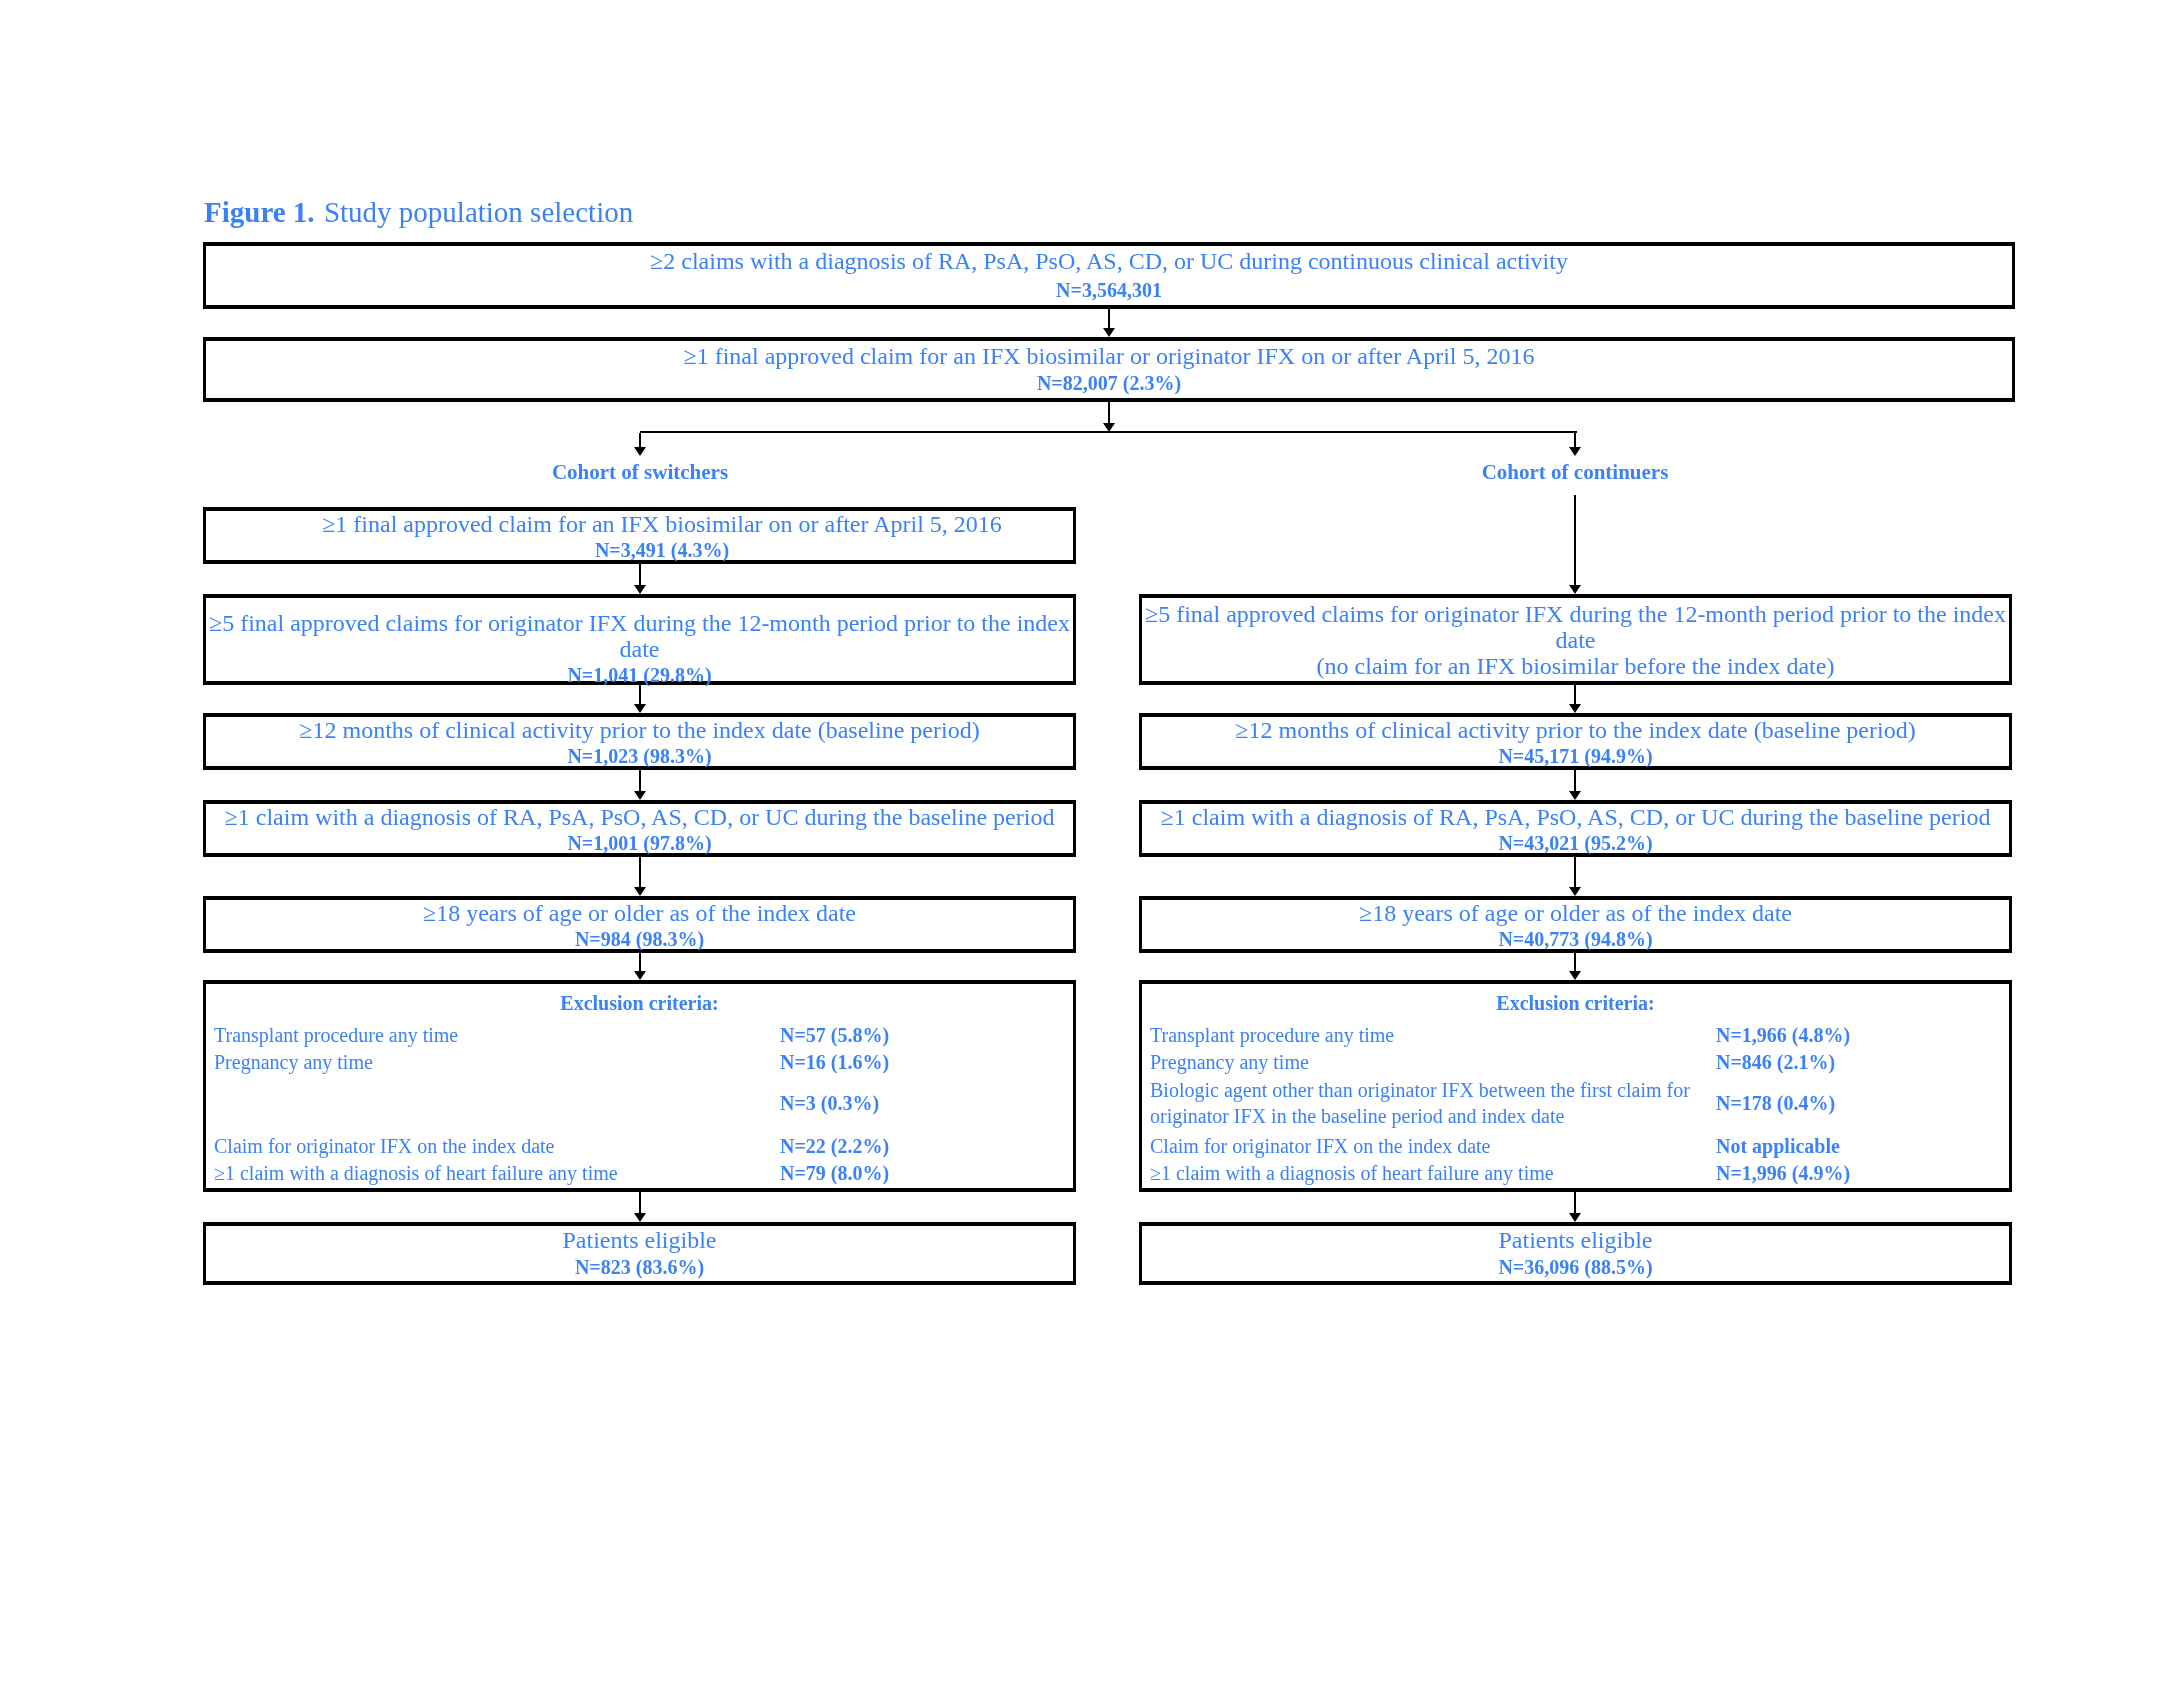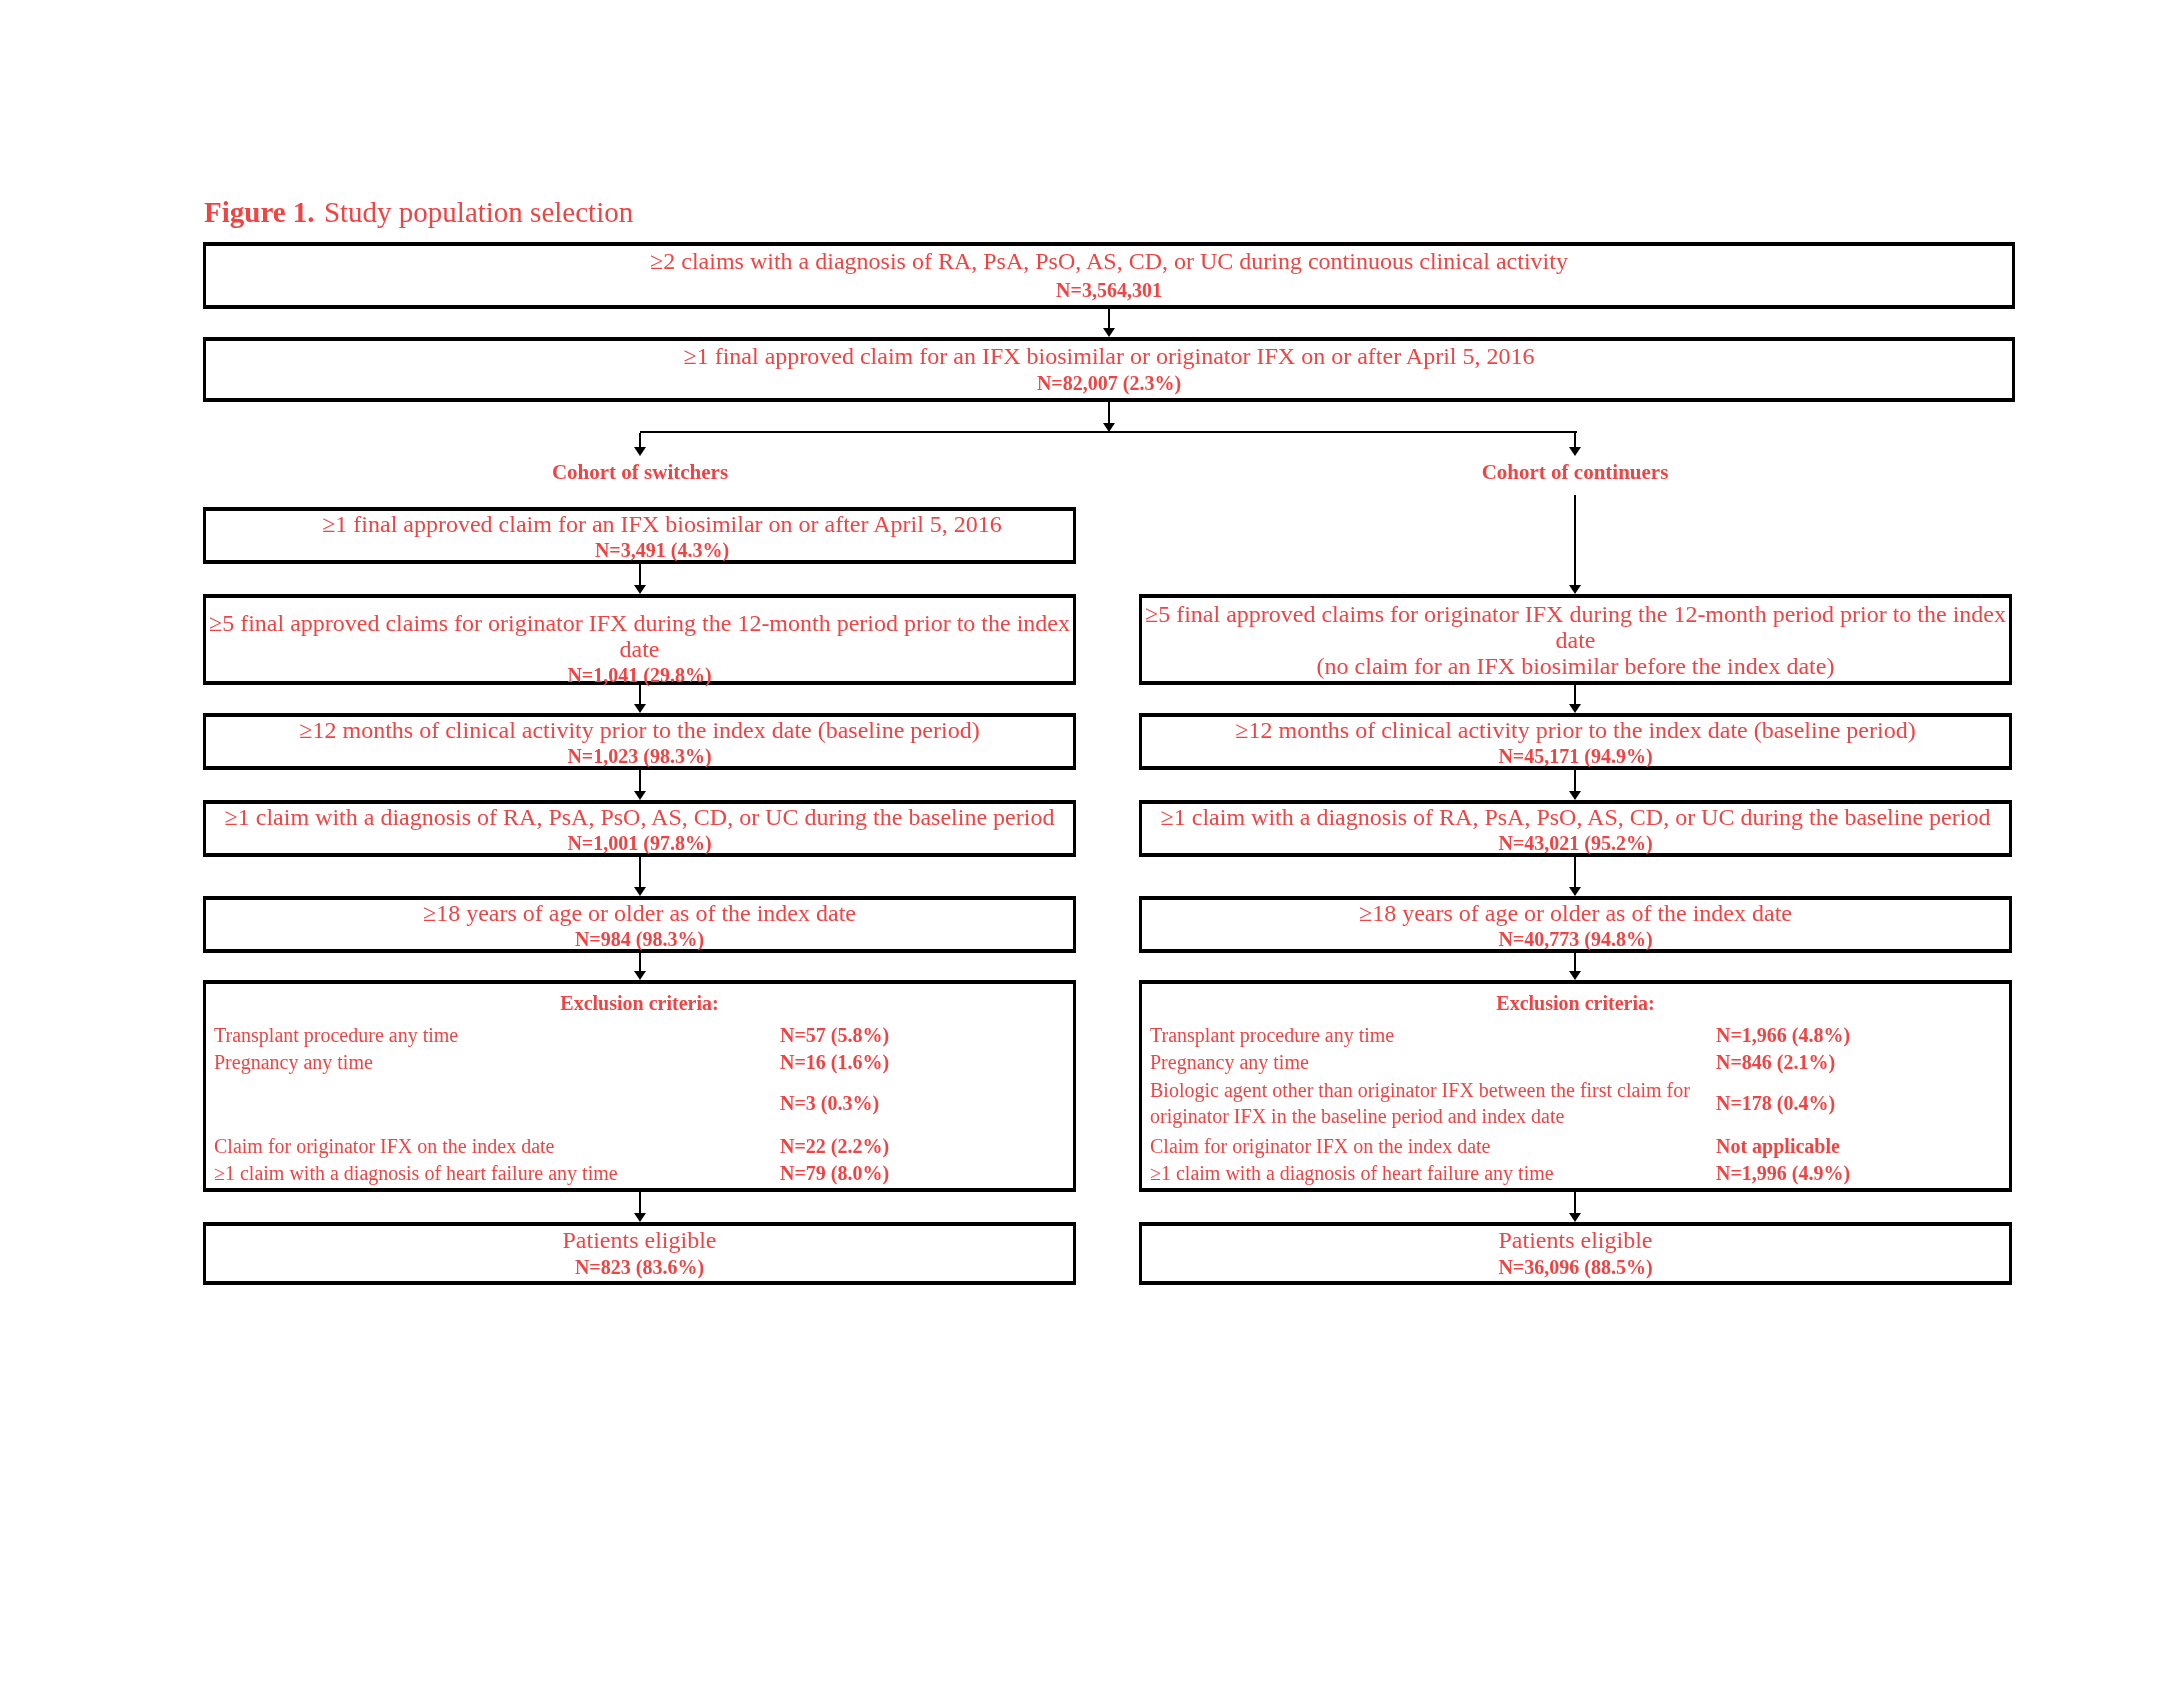--- a/index.html
+++ b/index.html
@@ -1,18 +1,18 @@
 <!DOCTYPE html>
 <html><head>
 <meta charset="utf-8">
 <style>
   html,body { margin:0; padding:0; background:#ffffff; }
   .canvas {
     position:relative; width:2178px; height:1683px; background:#ffffff;
-    font-family:"Liberation Serif","DejaVu Serif",serif; color:#ef4444;
+    font-family:"Liberation Serif","DejaVu Serif",serif; color:#3b82f6;
   }
   .fig-title { position:absolute; left:204px; top:196px; font-size:29px; white-space:nowrap; }
   .fig-title .flabel { font-weight:bold; }
   .fig-title .fcaption { margin-left:0.32em; }
 
   .box {
     position:absolute; box-sizing:border-box; background:#fff;
     border:3px solid #000; border-top-width:4px; border-bottom-width:4px;
   }
   .stage { display:flex; flex-direction:column; justify-content:space-evenly; text-align:center; }

